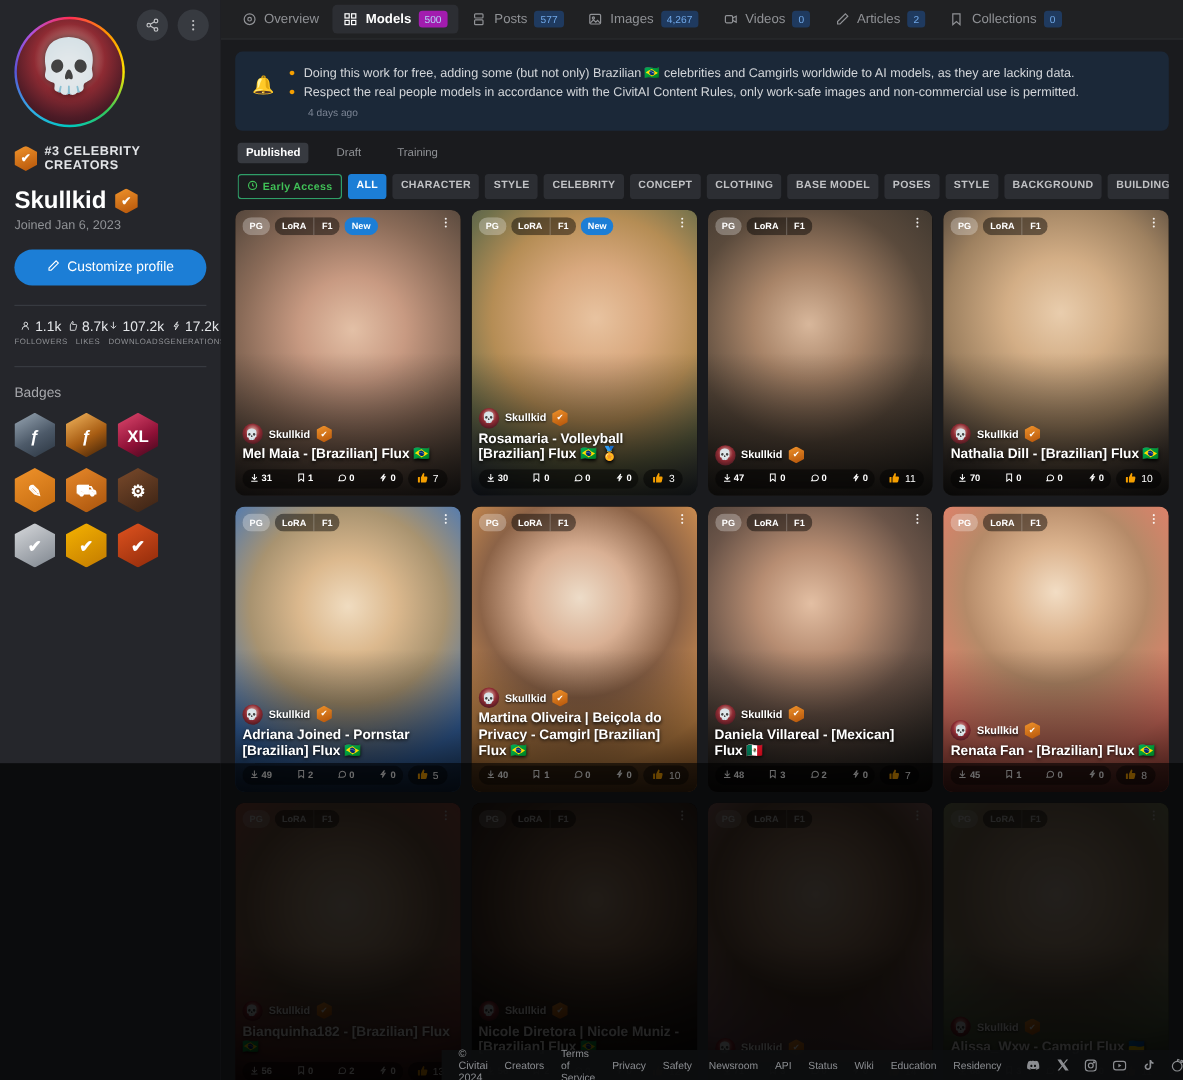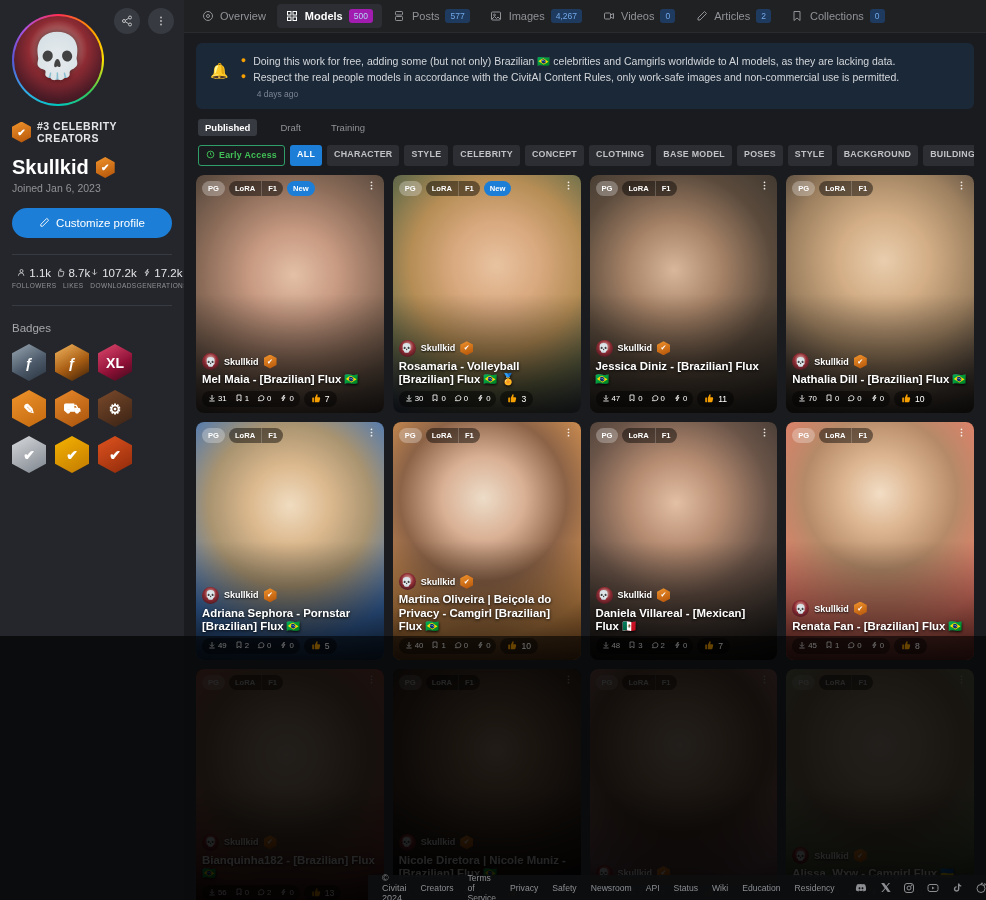--- a/index.html
+++ b/index.html
@@ -162,23 +162,24 @@
     width: 13px; height: 14px;
     clip-path: polygon(50% 0%, 100% 25%, 100% 75%, 50% 100%, 0% 75%, 0% 25%);
     background: linear-gradient(160deg,#f0932b,#b35309);
     display: flex; align-items: center; justify-content: center; font-size: 7px; color: #fff;
   }
   .title {
     font-size: 11.4px; font-weight: bold; color: #fff; line-height: 1.18;
     text-shadow: 0 1px 3px rgba(0,0,0,.95); margin-bottom: 4px;
   }
   .statbar {
-    display: inline-flex; align-items: center; gap: 0;
+    display: inline-flex; align-items: center; gap: 12px;
     background: rgba(0,0,0,.42); border-radius: 10px; padding: 2px 2px;
     backdrop-filter: blur(3px);
+    font-weight: bold;
   }
   .sb-item { display: flex; align-items: center; gap: 2px; font-size: 7.8px; color: #fff; padding: 1px 4px; }
   .sb-like {
     display: flex; align-items: center; gap: 4px; font-size: 8.6px; color: #fff;
     background: rgba(0,0,0,.45); border-radius: 10px; padding: 2px 7px; margin-left: 4px;
   }
   .sb-like .tup { color: #f59f00; font-size: 9px; }
 
   
   .bottom-fade {
@@ -536,21 +537,20 @@
                 <circle cx="12" cy="5" r="1.9"></circle>
                 <circle cx="12" cy="12" r="1.9"></circle>
                 <circle cx="12" cy="19" r="1.9"></circle>
               </svg></div>
             <div class="card-foot">
               <div class="author">
                 <div class="av-sm">💀</div>
                 <div class="au-name">Skullkid</div>
                 <div class="hex-sm">✔</div>
               </div>
-              <div class="title">Jessica Diniz - [Brazilian] Flux 🇧🇷</div>
               <div style="display:flex;align-items:center">
                 <div class="statbar">
                   <span class="sb-item"><span><svg width="8" height="8" viewBox="0 0 24 24" fill="none" stroke="currentColor" stroke-width="2.5">
                         <path d="M12 3v12M6 11l6 6 6-6M4 21h16"></path>
                       </svg></span>47</span>
                   <span class="sb-item"><span><svg width="8" height="8" viewBox="0 0 24 24" fill="none" stroke="currentColor" stroke-width="2.5">
                         <path d="M6 3h12v18l-6-5-6 5z"></path>
                       </svg></span>0</span>
                   <span class="sb-item"><span><svg width="8" height="8" viewBox="0 0 24 24" fill="none" stroke="currentColor" stroke-width="2.5">
                         <path d="M21 12a8 8 0 01-8 8H4l2-3a8 8 0 1115-5z"></path>
@@ -622,21 +622,21 @@
                 <circle cx="12" cy="5" r="1.9"></circle>
                 <circle cx="12" cy="12" r="1.9"></circle>
                 <circle cx="12" cy="19" r="1.9"></circle>
               </svg></div>
             <div class="card-foot">
               <div class="author">
                 <div class="av-sm">💀</div>
                 <div class="au-name">Skullkid</div>
                 <div class="hex-sm">✔</div>
               </div>
-              <div class="title">Adriana Sephora - Pornstar [Brazilian] Flux 🇧🇷</div>
+              <div class="title">Adriana Joined - Pornstar [Brazilian] Flux 🇧🇷</div>
               <div style="display:flex;align-items:flex-start">
                 <div class="statbar">
                   <span class="sb-item"><span><svg width="8" height="8" viewBox="0 0 24 24" fill="none" stroke="currentColor" stroke-width="2.5">
                         <path d="M12 3v12M6 11l6 6 6-6M4 21h16"></path>
                       </svg></span>49</span>
                   <span class="sb-item"><span><svg width="8" height="8" viewBox="0 0 24 24" fill="none" stroke="currentColor" stroke-width="2.5">
                         <path d="M6 3h12v18l-6-5-6 5z"></path>
                       </svg></span>2</span>
                   <span class="sb-item"><span><svg width="8" height="8" viewBox="0 0 24 24" fill="none" stroke="currentColor" stroke-width="2.5">
                         <path d="M21 12a8 8 0 01-8 8H4l2-3a8 8 0 1115-5z"></path>

